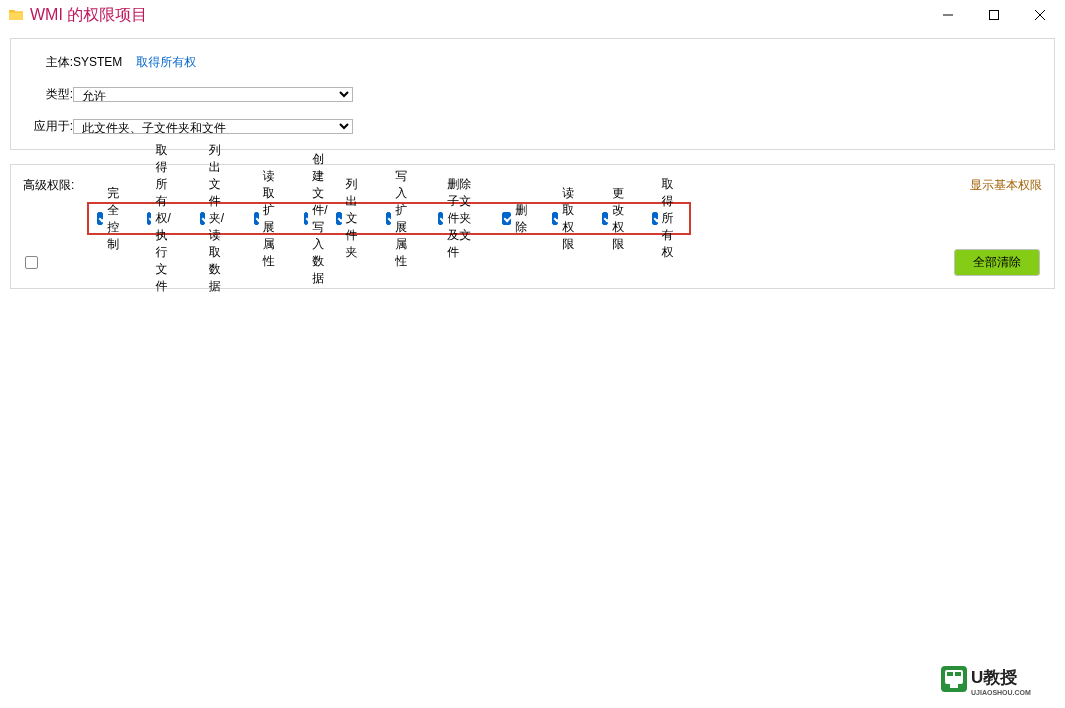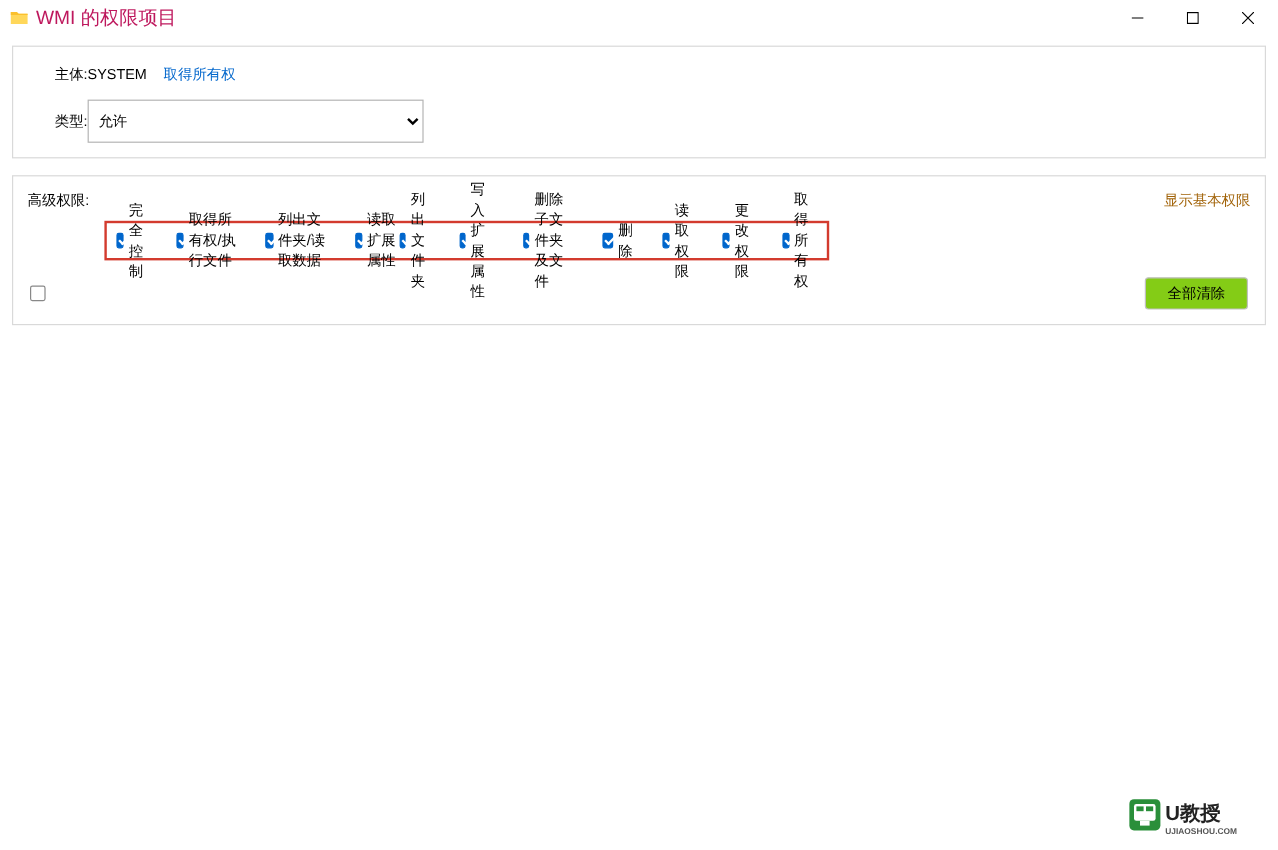--- a/index.html
+++ b/index.html
@@ -67,21 +67,21 @@
   .principal-val {
     margin-right: 14px;
     color: #000;
   }
   .link {
     color: #0066cc;
     cursor: pointer;
   }
   select.combo {
     width: 280px;
-    height: 36px;
+    height: 15px;
     border: 1px solid #b5b5b5;
     background: #fff;
     font-family: inherit;
     font-size: 12px;
     padding: 0 4px;
   }
 
   .panel.adv {
     padding: 12px;
     position: relative;
@@ -219,20 +219,26 @@
       <span class="label">主体:</span>
       <span class="principal-val">SYSTEM</span>
       <span class="link">取得所有权</span>
     </div>
     <div class="row">
       <span class="label">类型:</span>
       <select class="combo">
         <option>允许</option>
       </select>
     </div>
+    <div class="row">
+      <span class="label">应用于:</span>
+      <select class="combo">
+        <option>此文件夹、子文件夹和文件</option>
+      </select>
+    </div>
   </div>
 
   <div class="panel adv">
     <div class="adv-header">
       <span class="adv-title">高级权限:</span>
       <span class="show-basic">显示基本权限</span>
     </div>
 
     <div class="perm-box">
       <div class="perm-col left" id="perm-left">
@@ -244,20 +250,24 @@
             <input type="checkbox" class="cb" checked="" style="">
             <span class="plabel">取得所有权/执行文件</span>
           </div>
           <div class="perm-item">
             <input type="checkbox" class="cb" checked="" style="">
             <span class="plabel">列出文件夹/读取数据</span>
           </div>
           <div class="perm-item">
             <input type="checkbox" class="cb" checked="" style="">
             <span class="plabel">读取扩展属性</span>
+          </div>
+          <div class="perm-item">
+            <input type="checkbox" class="cb" checked="" style="">
+            <span class="plabel">创建文件/写入数据</span>
           </div>
         </div>
       <div class="perm-col right" id="perm-right">
           <div class="perm-item">
             <input type="checkbox" class="cb" checked="" style="">
             <span class="plabel">列出文件夹</span>
           </div>
           <div class="perm-item">
             <input type="checkbox" class="cb" checked="" style="">
             <span class="plabel">写入扩展属性</span>

